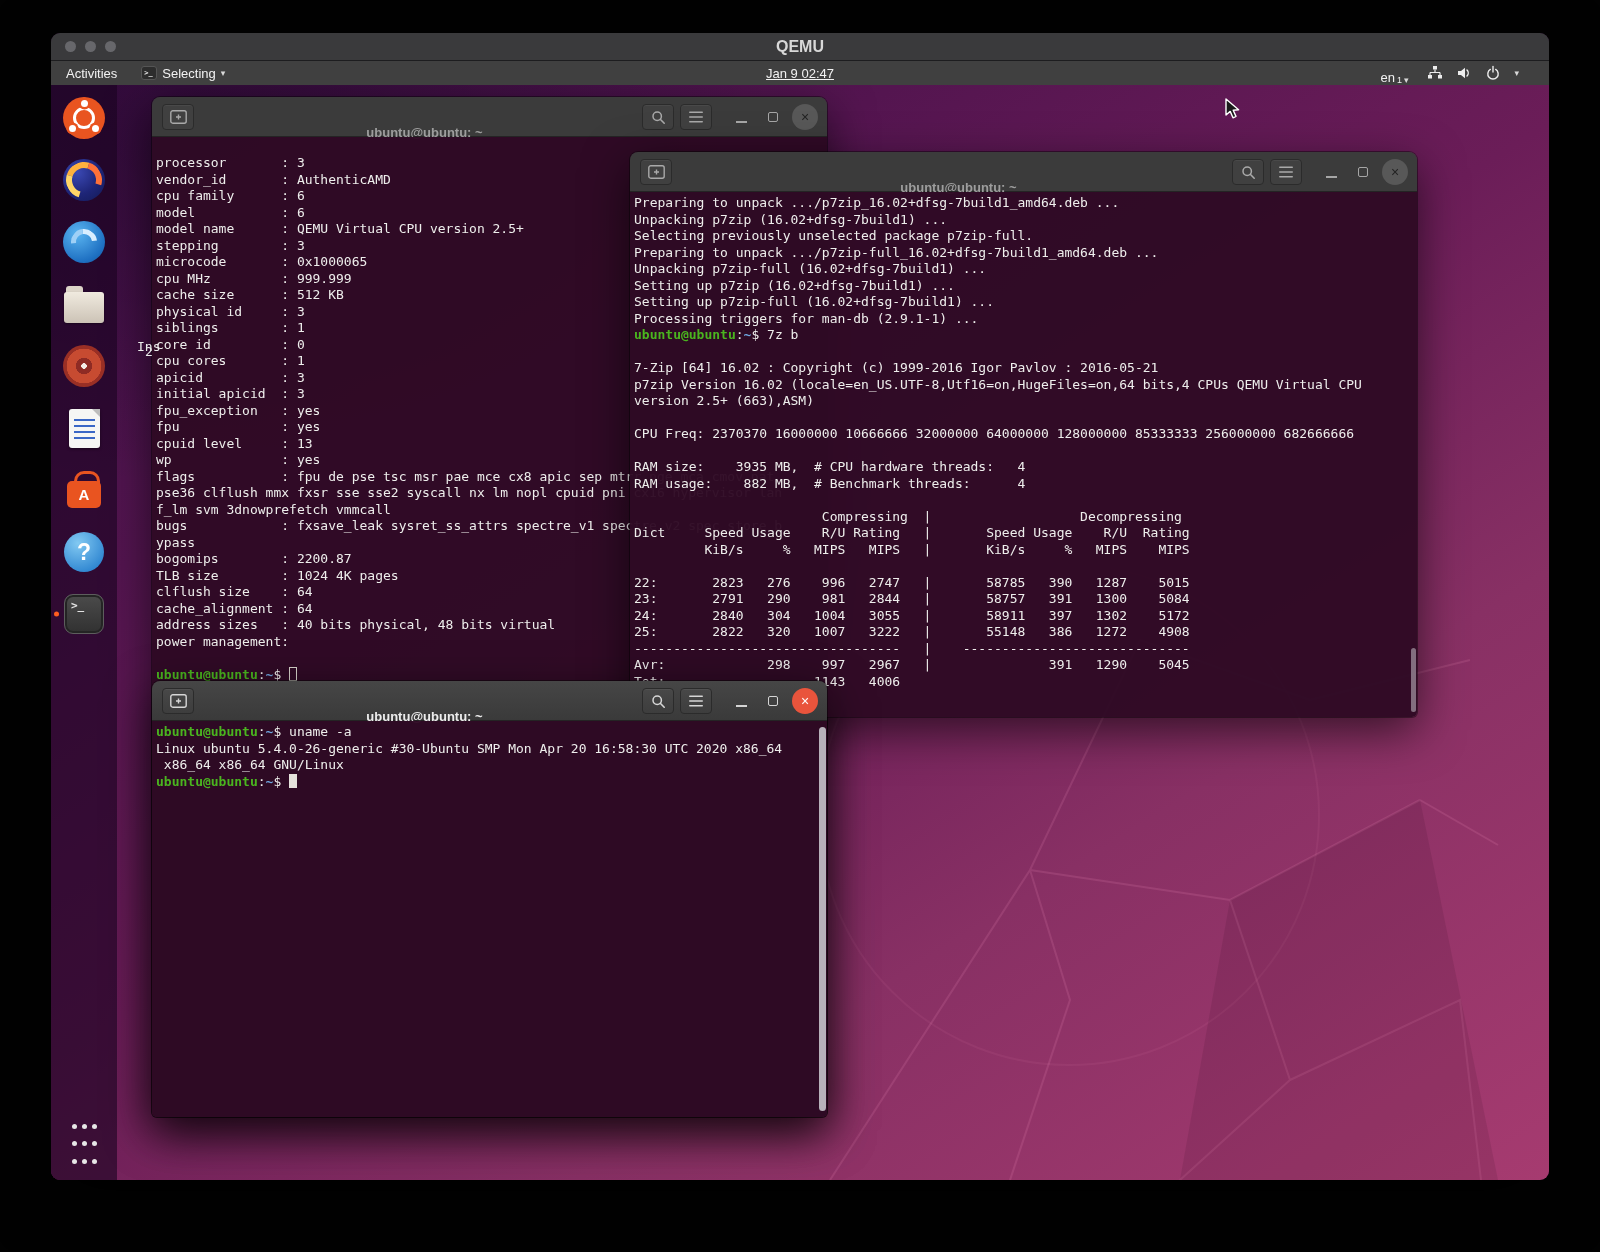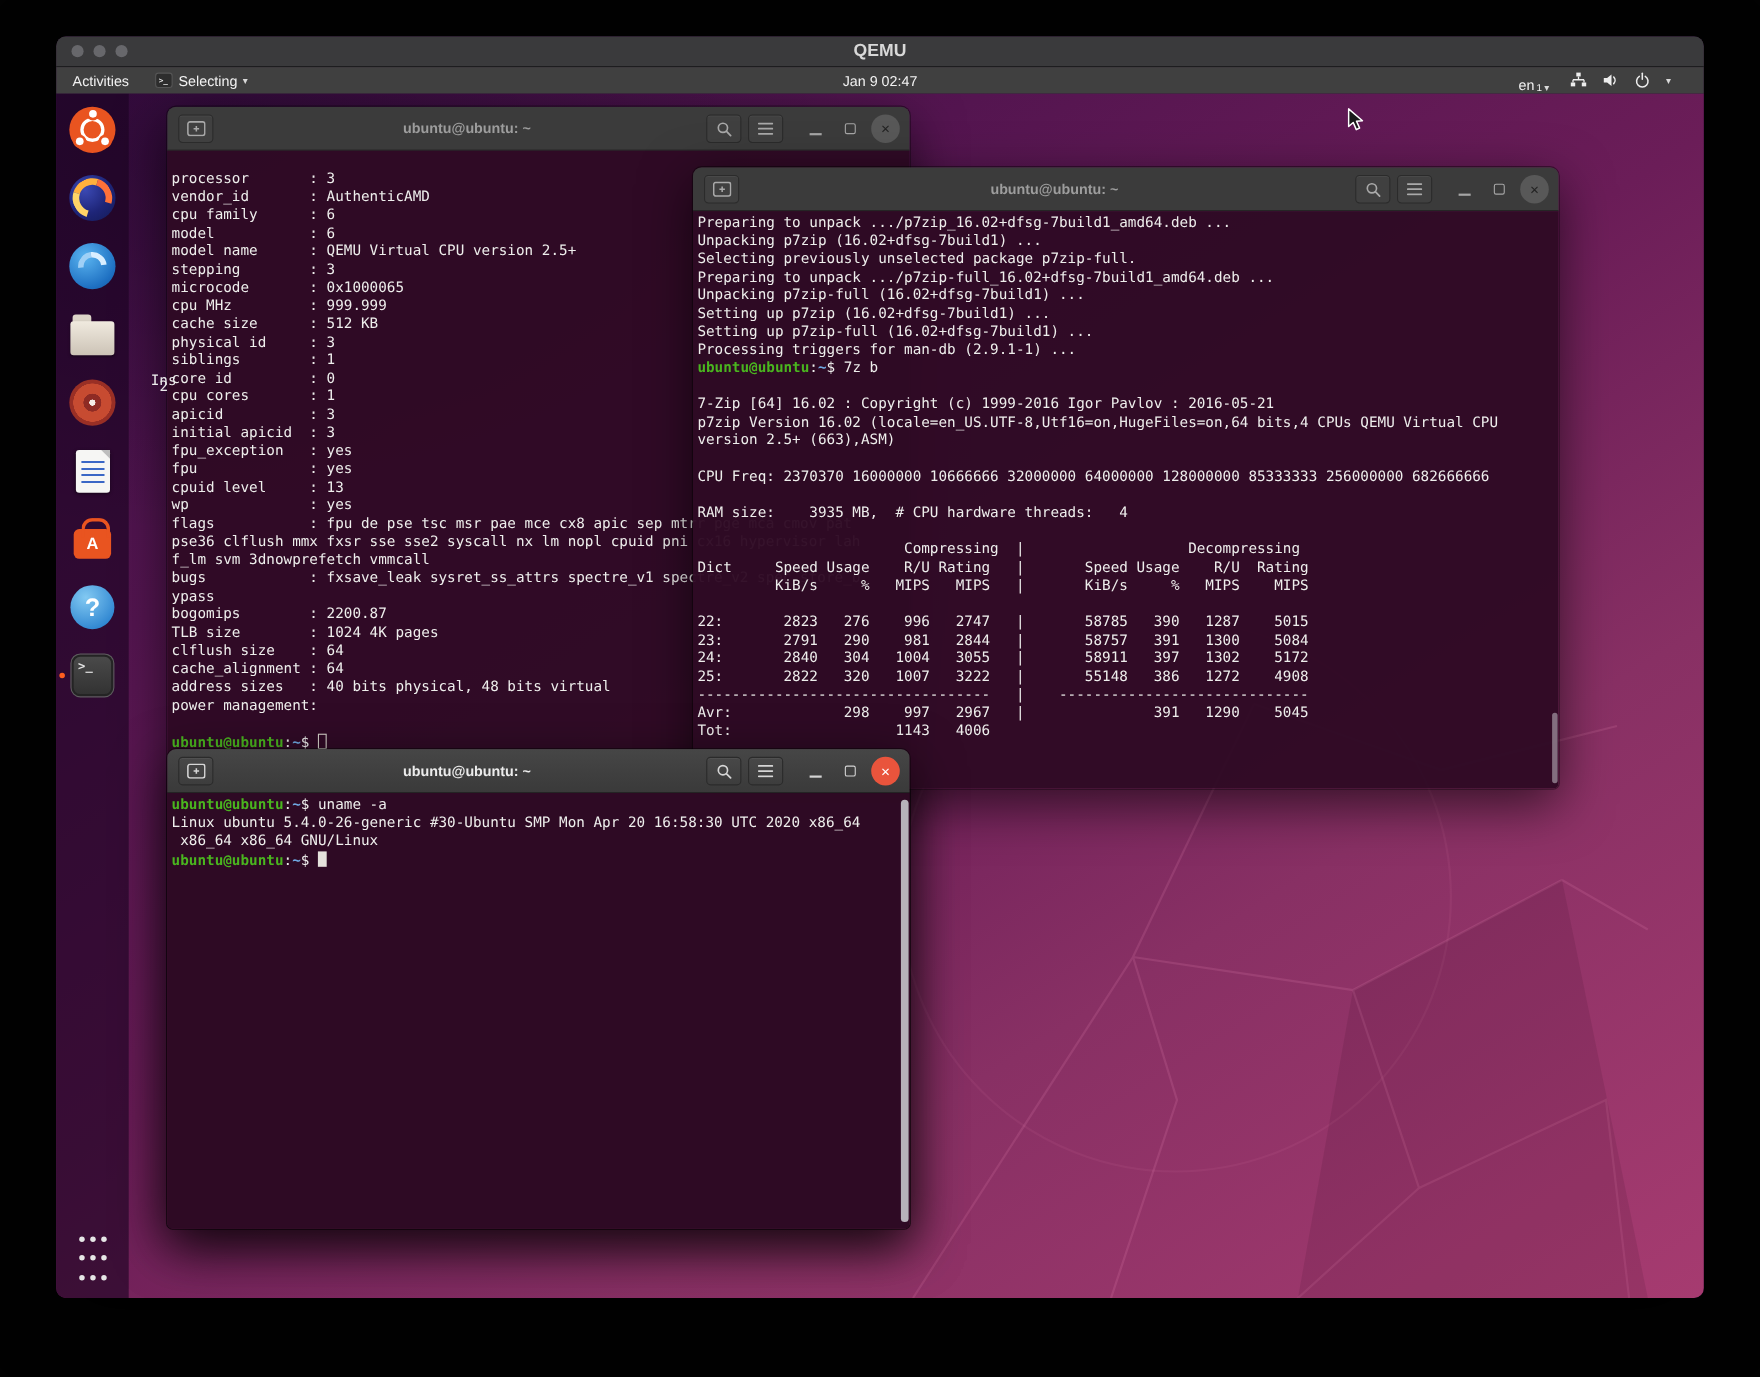--- a/index.html
+++ b/index.html
@@ -20,21 +20,21 @@
   
   .topbar { position:absolute; top:0; left:0; right:0; height:24px; background:#404040;
     color:#f2f2f2; font-size:13px; display:flex; align-items:center; z-index:50; }
   .tb-left { display:flex; align-items:center; height:100%; padding-left:9px; }
   .tb-item { display:flex; align-items:center; height:100%; padding:0 6px; gap:5px; }
   .app-menu { margin-left:12px; }
   .appmenu-icon { width:16px; height:14px; background:#2d2d2d; border:1px solid #555; border-radius:3px;
     color:#e8e8e8; font:bold 7px "DejaVu Sans Mono",monospace; display:flex; align-items:flex-start; padding:2px 0 0 2px; }
   .caret { font-size:9px; color:#d9d9d9; }
   .tb-clock { position:absolute; left:50%; transform:translateX(-50%); height:100%;
-    display:flex; align-items:center; padding:0 10px; }
+    display:flex; align-items:center; padding:0 10px;text-decoration:underline; }
   .tb-right { position:absolute; right:30px; top:0; height:100%; display:flex; align-items:center; gap:13px; }
   .kbd-ind { display:flex; align-items:flex-end; gap:2px; }
   .kbd-ind .sub { font-size:9px; margin-top:5px; }
   .tb-ico { display:flex; align-items:center; }
 
   
   .desktop { position:absolute; left:0; top:24px; right:0; bottom:0;
     background:
       radial-gradient(55% 45% at 10% 5%, rgba(15,0,25,.38), rgba(0,0,0,0) 70%),
       linear-gradient(148deg, #41104a 0%, #541550 26%, #6b1d58 48%, #883064 70%, #a63b70 100%); }
@@ -87,21 +87,21 @@
   
   .term-window { position:absolute; border-radius:8px 8px 5px 5px; overflow:hidden;
     box-shadow:0 14px 46px rgba(0,0,0,.6), 0 0 0 1px rgba(0,0,0,.4); }
   #win-cpuinfo { left:101px; top:36px; width:675px; height:1020px; z-index:10; }
   #win-bench   { left:579px; top:91px; width:787px; height:565px; z-index:20; }
   #win-uname   { left:101px; top:620px; width:675px; height:436px; z-index:30; }
 
   .headerbar { position:absolute; top:0; left:0; right:0; height:40px;
     background:linear-gradient(#464646, #3a3a3a); border-bottom:1px solid #242424; }
   .unfocused .headerbar { background:#3b3b3b; }
-  .hb-title { position:absolute; left:60px; right:190px; top:0; height:100%; display:flex; align-items:center;
+  .hb-title { position:absolute; left:60px; right:190px; top:16px; height:100%; display:flex; align-items:center;
     justify-content:center; font:bold 13px "Liberation Sans",sans-serif; color:#ececec; white-space:nowrap; overflow:hidden; }
   .unfocused .hb-title { color:#9d9d9d; }
   .newtab-btn { position:absolute; left:10px; top:7px; }
   .hb-right { position:absolute; right:9px; top:7px; display:flex; align-items:center; gap:6px; }
   .tbtn { width:32px; height:26px; border:1px solid #2b2b2b; border-radius:4px;
     background:linear-gradient(#484848, #3d3d3d); display:flex; align-items:center; justify-content:center;
     color:#d6d6d6; box-shadow:inset 0 1px rgba(255,255,255,.05); }
   .unfocused .tbtn { background:#404040; color:#a9a9a9; }
   .wbtn { width:26px; height:26px; border-radius:50%; display:flex; align-items:center; justify-content:center; }
   .wbtn.first { margin-left:10px; }
@@ -382,20 +382,21 @@
             <div class="tline">Processing triggers for man-db (2.9.1-1) ...</div>
             <div class="tline"><span class="c-green">ubuntu@ubuntu</span><span class="c-white">:</span><span class="c-blue">~</span><span class="c-white">$ </span><span>7z b</span></div>
             <div class="tline"></div>
             <div class="tline">7-Zip [64] 16.02 : Copyright (c) 1999-2016 Igor Pavlov : 2016-05-21</div>
             <div class="tline">p7zip Version 16.02 (locale=en_US.UTF-8,Utf16=on,HugeFiles=on,64 bits,4 CPUs QEMU Virtual CPU</div>
             <div class="tline">version 2.5+ (663),ASM)</div>
             <div class="tline"></div>
             <div class="tline">CPU Freq: 2370370 16000000 10666666 32000000 64000000 128000000 85333333 256000000 682666666</div>
             <div class="tline"></div>
             <div class="tline">RAM size:    3935 MB,  # CPU hardware threads:   4</div>
+            <div class="tline">RAM usage:    882 MB,  # Benchmark threads:      4</div>
             <div class="tline"></div>
             <div class="tline">                        Compressing  |                   Decompressing</div>
             <div class="tline">Dict     Speed Usage    R/U Rating   |       Speed Usage    R/U  Rating</div>
             <div class="tline">         KiB/s     %   MIPS   MIPS   |       KiB/s     %   MIPS    MIPS</div>
             <div class="tline"></div>
             <div class="tline">22:       2823   276    996   2747   |       58785   390   1287    5015</div>
             <div class="tline">23:       2791   290    981   2844   |       58757   391   1300    5084</div>
             <div class="tline">24:       2840   304   1004   3055   |       58911   397   1302    5172</div>
             <div class="tline">25:       2822   320   1007   3222   |       55148   386   1272    4908</div>
             <div class="tline">----------------------------------   |    -----------------------------</div>

